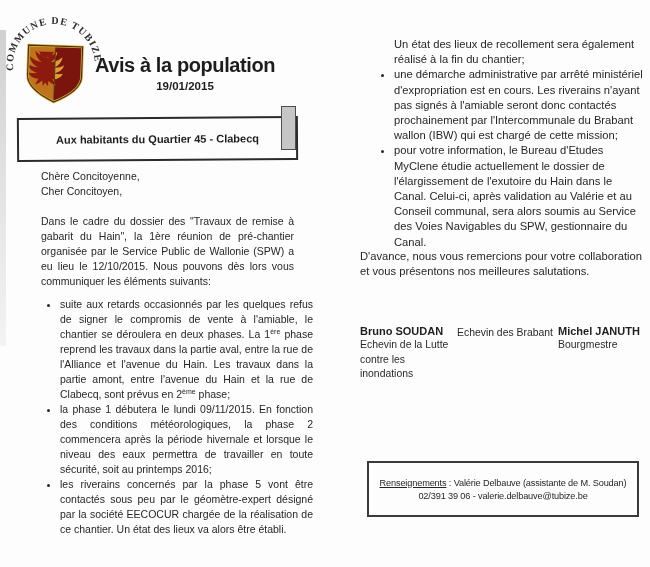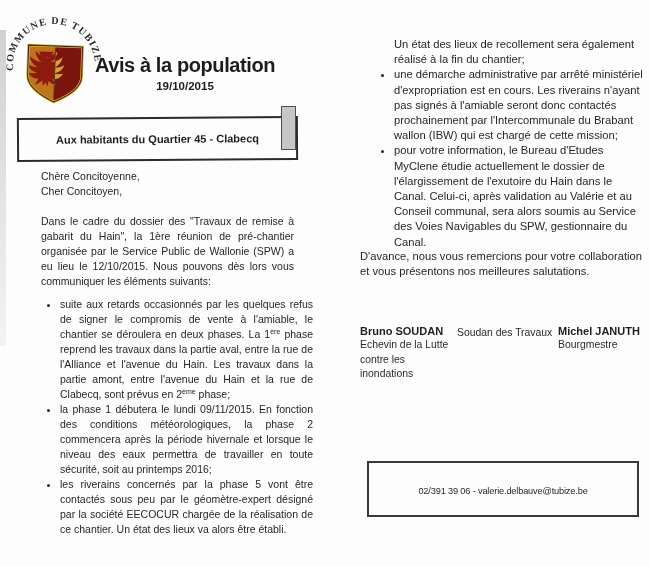--- a/index.html
+++ b/index.html
@@ -90,21 +90,21 @@
           </g>
           <line x1="49" y1="34" x2="49" y2="92" stroke="#4a2c0c" stroke-width="0.8"></line>
         </g>
         <path d="M22 34 H76 V64 Q76 78 49 90 Q22 78 22 64 Z" fill="none" stroke="#d9af45" stroke-width="2.6"></path>
         <path d="M22 34 H76 V64 Q76 78 49 90 Q22 78 22 64 Z" fill="none" stroke="#4a2c0c" stroke-width="1.1"></path>
       </g>
     </svg>
 
     <div class="title-block">
       <div class="doc-title">Avis à la population</div>
-      <div class="doc-date">19/10/2015</div>
+      <div class="doc-date">19/01/2015</div>
     </div>
 
     <div class="banner-box">
       <span>Aux habitants du Quartier 45 - Clabecq</span>
     </div>
     <div class="gray-tab"></div>
 
     <div class="salutation">
       <div>Chère Concitoyenne,</div>
       <div>Cher Concitoyen,</div>
@@ -129,25 +129,26 @@
     </div>
 
     <p class="closing">D'avance, nous vous remercions pour votre collaboration et vous présentons nos meilleures salutations.</p>
 
     <div class="signatures">
       <div class="sig-col1">
         <div class="sig-name">Bruno SOUDAN</div>
         <div class="sig-role">Echevin de la Lutte contre les inondations</div>
       </div>
       <div class="sig-col2">
-        <div class="sig-role">Soudan des Travaux</div>
+        <div class="sig-role">Echevin des Brabant</div>
       </div>
       <div class="sig-col3">
         <div class="sig-name">Michel JANUTH</div>
         <div class="sig-role">Bourgmestre</div>
       </div>
     </div>
 
     <div class="contact-box">
+      <div><span class="u">Renseignements</span><span> : Valérie Delbauve (assistante de M. Soudan)</span></div>
       <div class="contact-line2">02/391 39 06 - valerie.delbauve@tubize.be</div>
     </div>
   </div>
 </div>
 
 </body></html>

